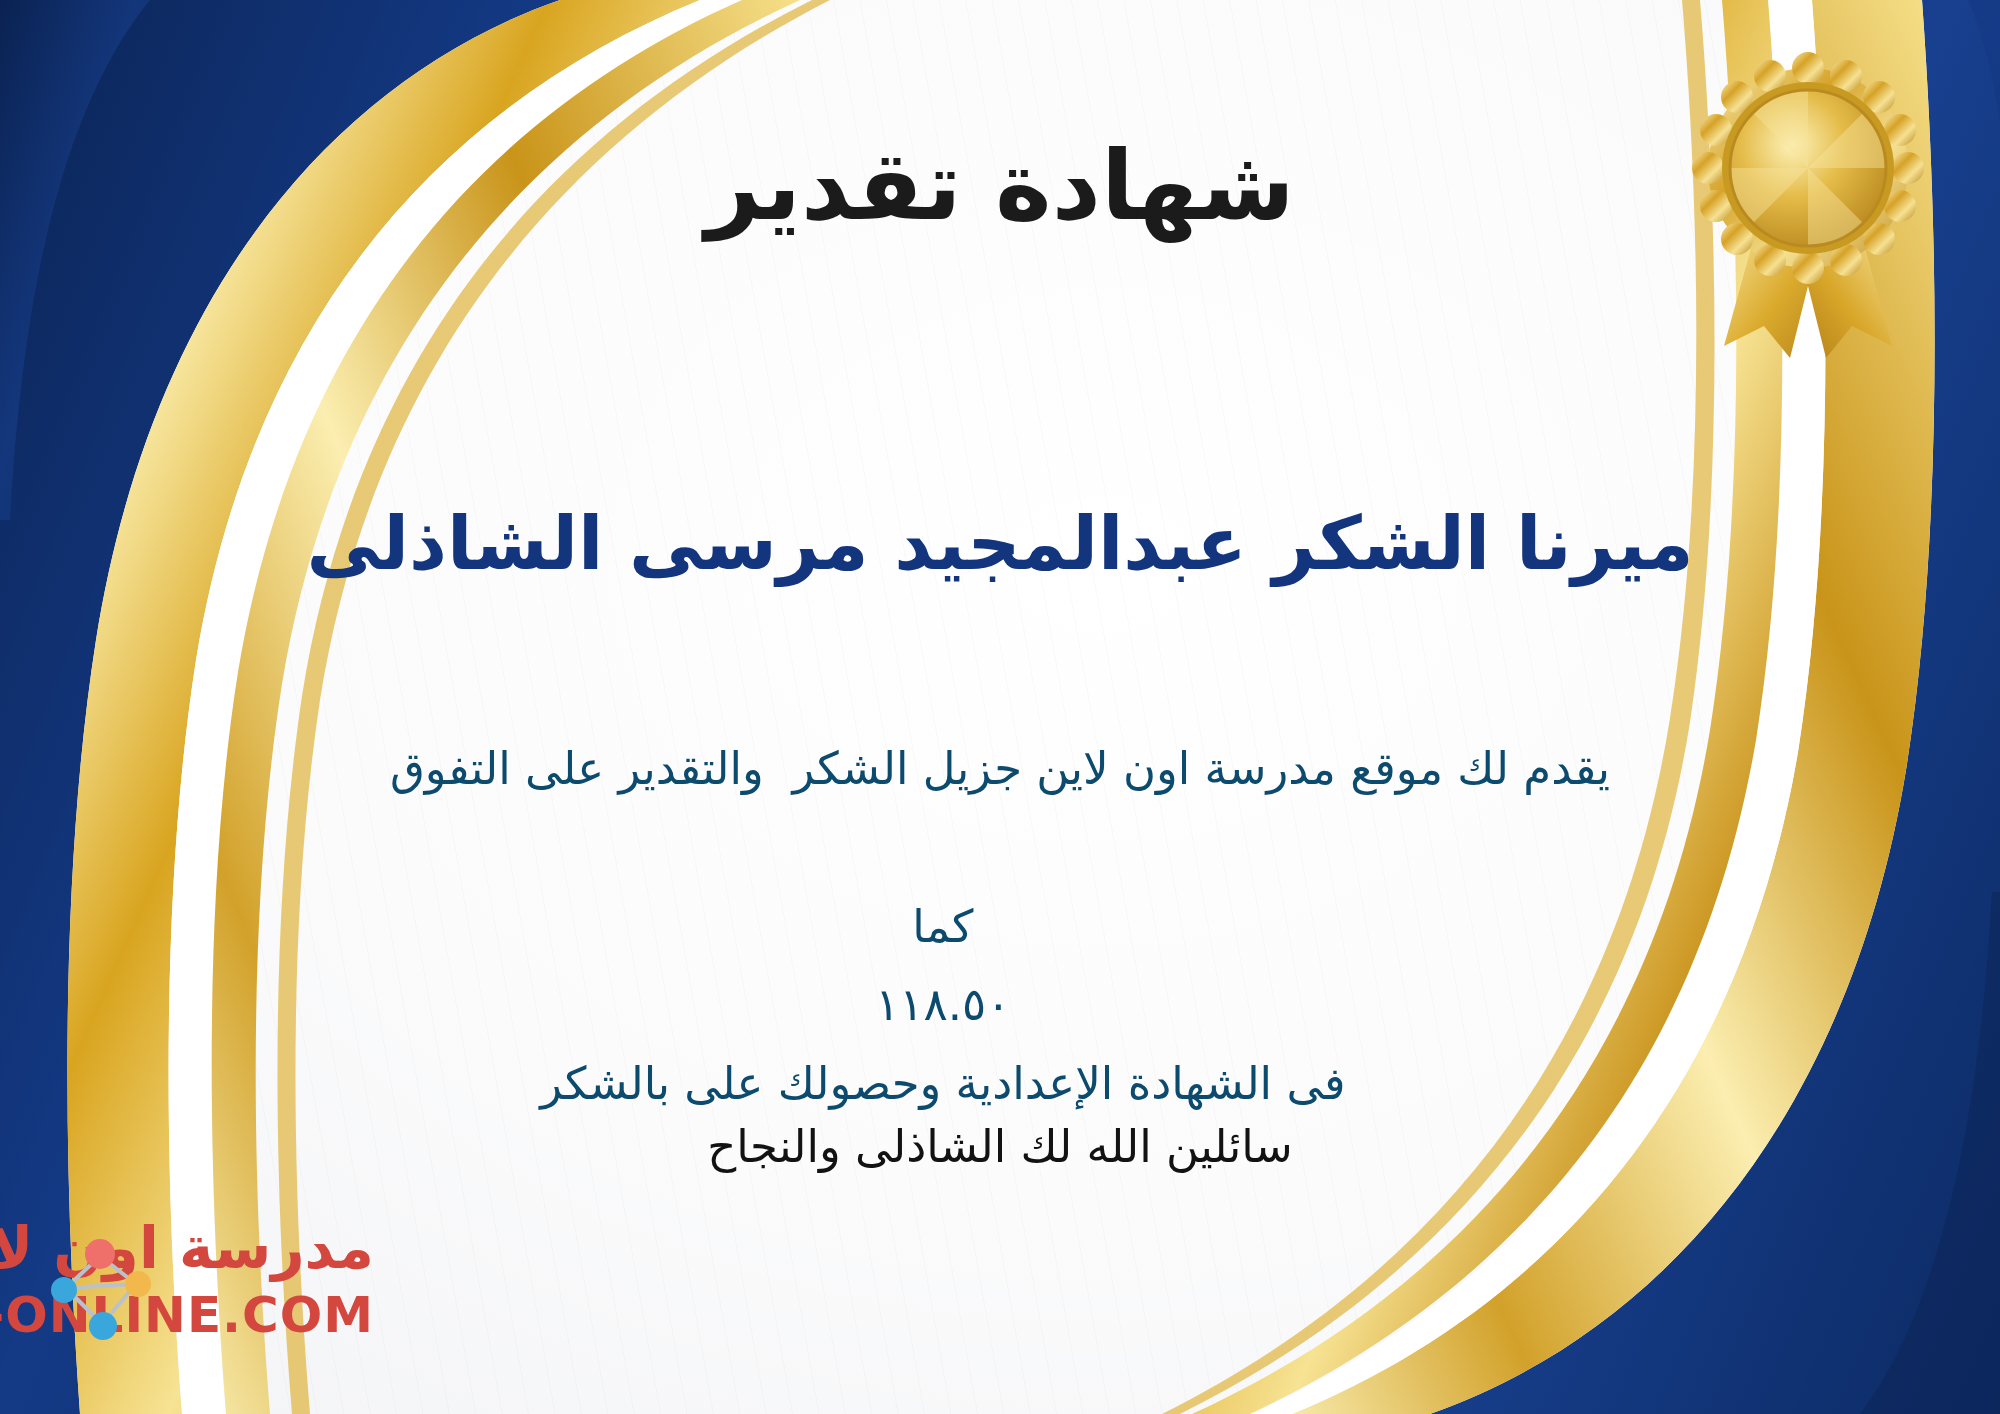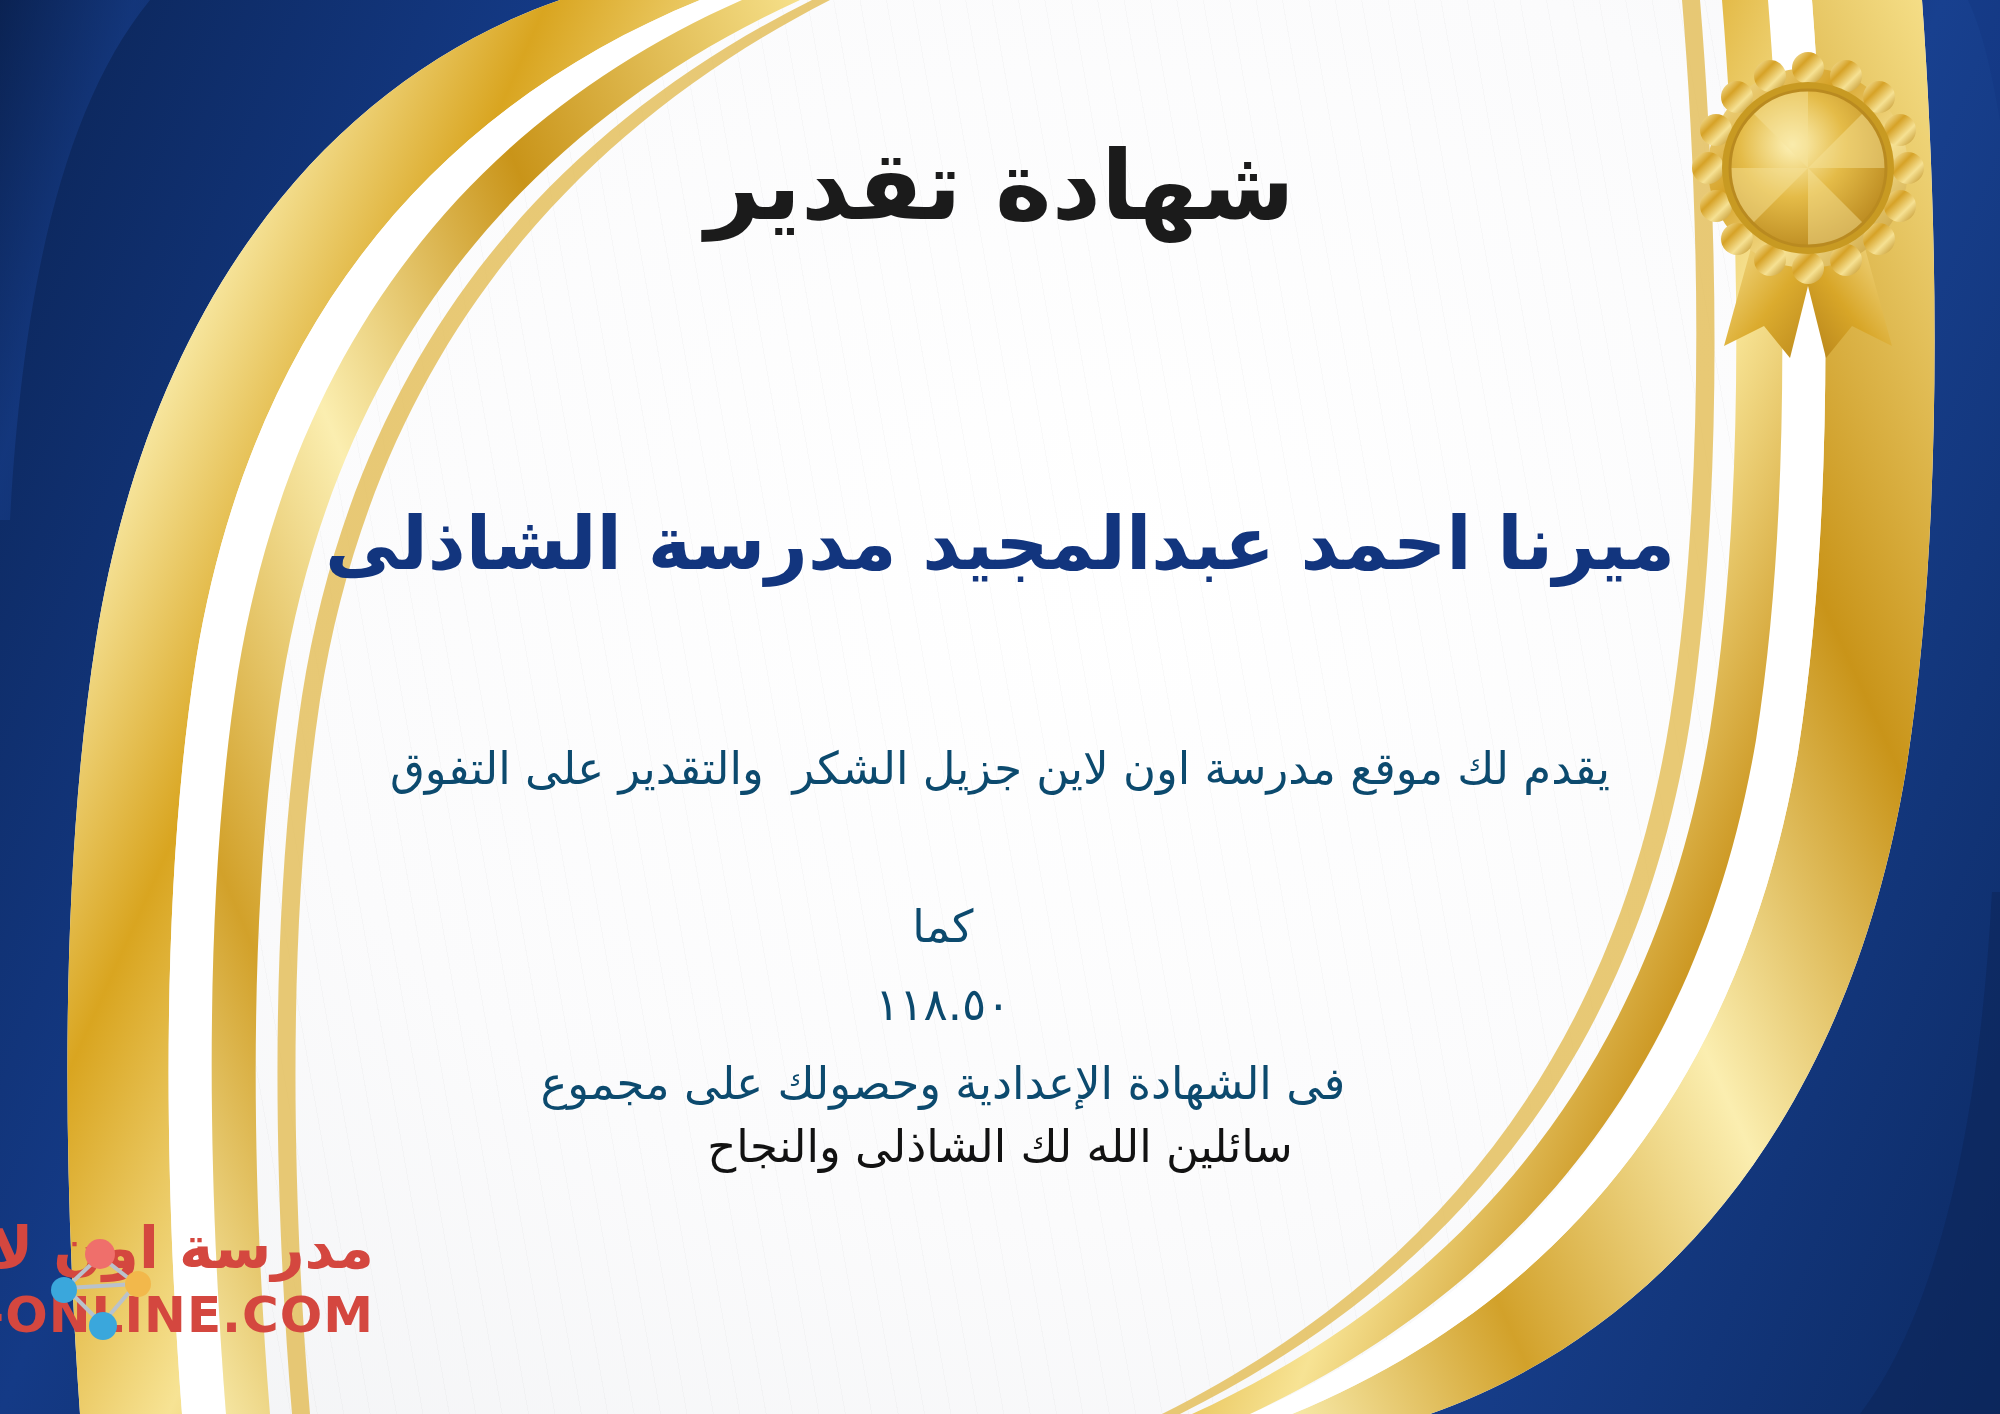--- a/index.html
+++ b/index.html
@@ -275,28 +275,28 @@
         <path d="M0,0 L0,78 A78,78 0 0,0 55,55 Z" fill="#f7e49c"></path>
       </g>
       <circle cx="0" cy="0" r="78" fill="none" stroke="#b98a20" stroke-width="3"></circle>
     </g>
   </svg>
 
   <div class="content">
 
     <div class="cert-title">شهادة تقدير</div>
 
-    <div class="recipient-name">ميرنا احمد عبدالمجيد مدرسة الشاذلى</div>
+    <div class="recipient-name">ميرنا الشكر عبدالمجيد مرسى الشاذلى</div>
 
     <div class="body-text">
       <span class="body-line">يقدم لك موقع مدرسة اون لاين جزيل الشكر  والتقدير على التفوق</span>
       <span class="body-line">
         <span>كما</span>
         <span class="score">١١٨.٥٠</span>
-        <span>فى الشهادة الإعدادية وحصولك على مجموع</span>
+        <span>فى الشهادة الإعدادية وحصولك على بالشكر</span>
       </span>
     </div>
 
     <div class="closing-text">سائلين الله لك الشاذلى  والنجاح</div>
 
     <div class="brand">
       <div class="brand-arabic">مدرسة اون لاين</div>
       <div class="brand-latin">MADRSA-ONLINE.COM</div>
       <svg class="brand-mark" viewBox="0 0 120 120" xmlns="http://www.w3.org/2000/svg">
         <line x1="60" y1="24" x2="96" y2="52" stroke="#b9c2cc" stroke-width="4"></line>

